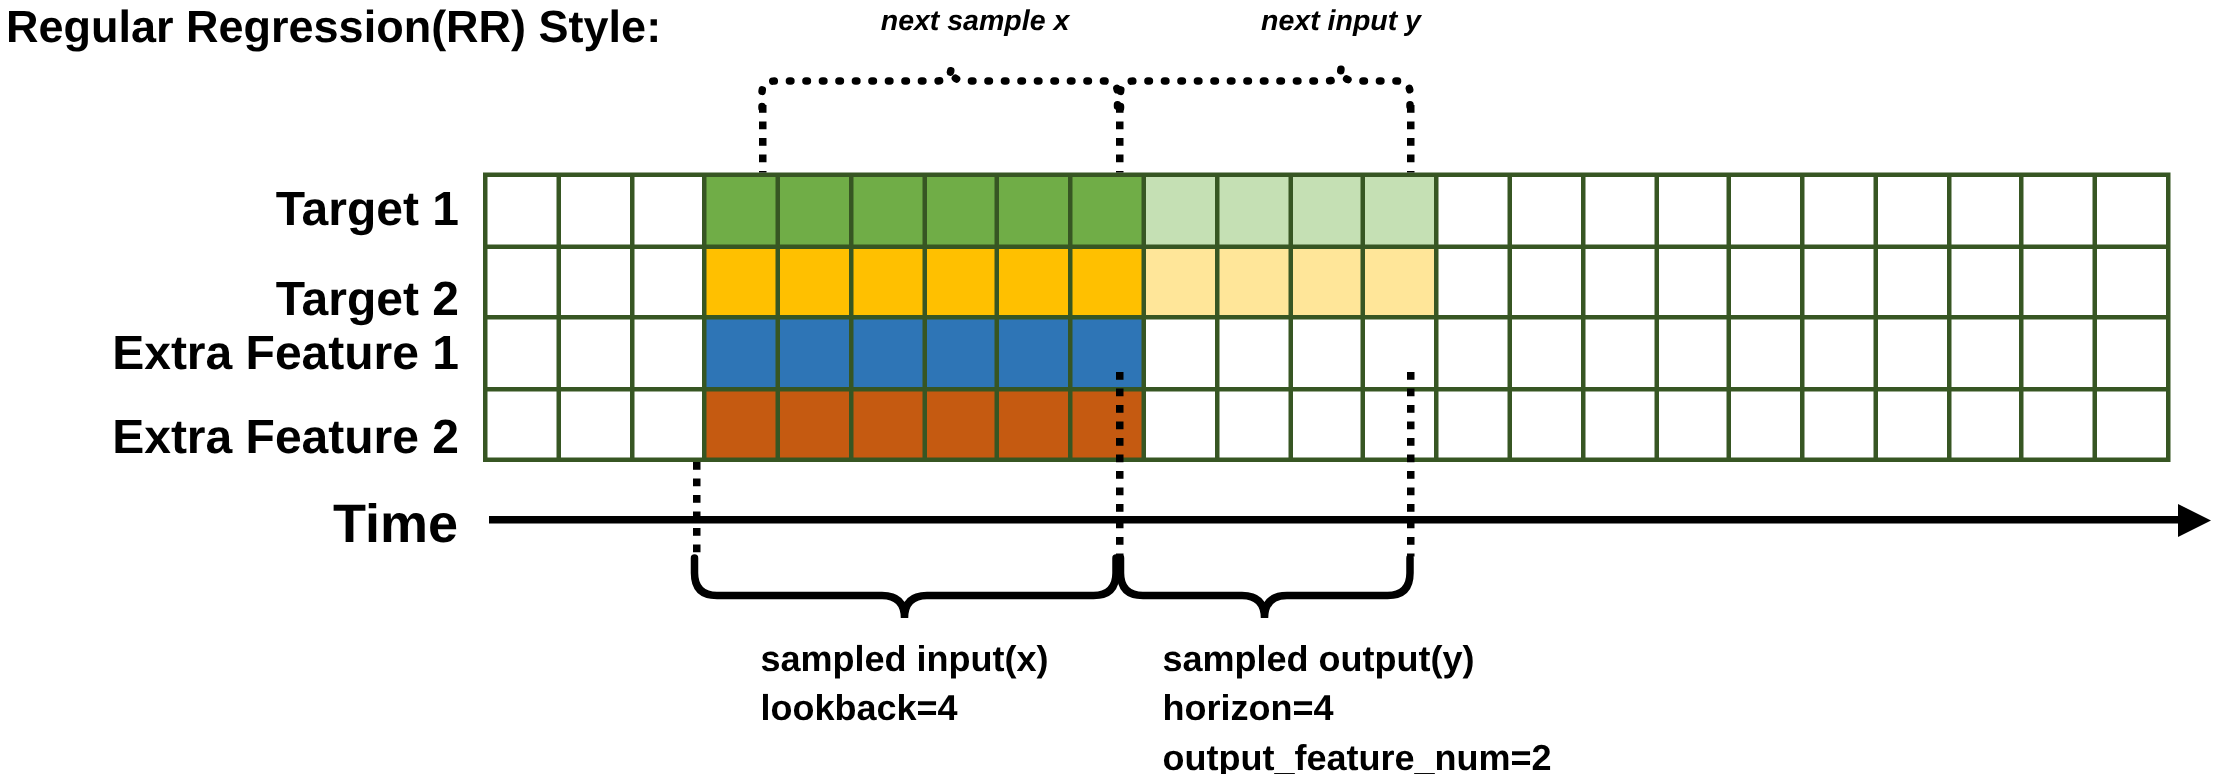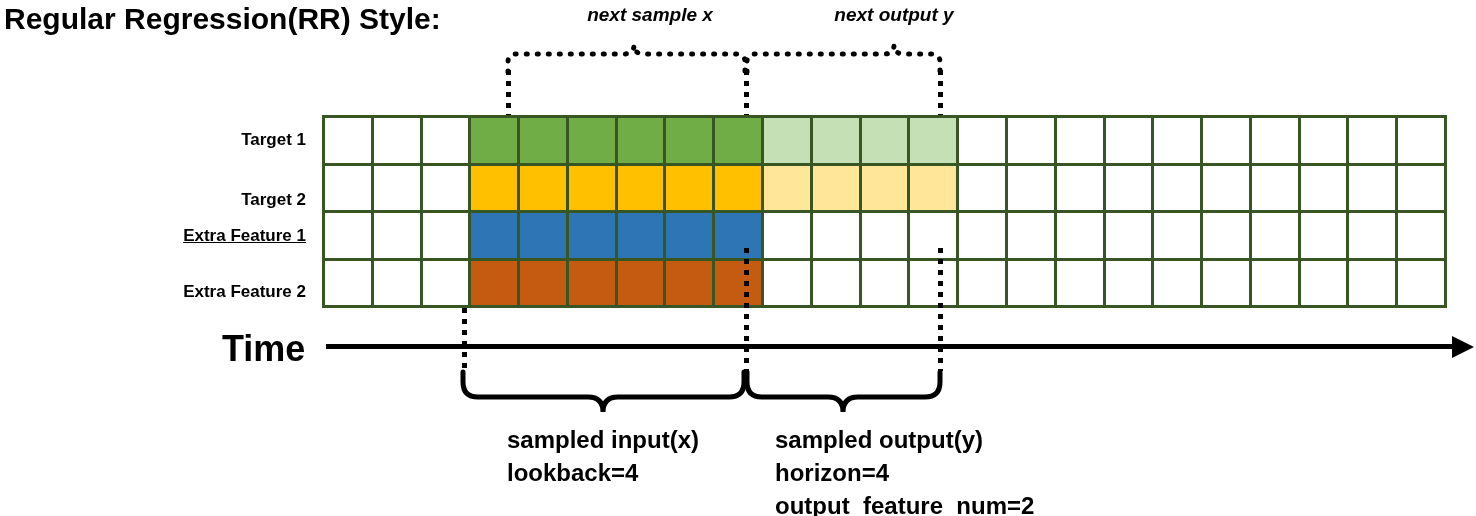--- a/index.html
+++ b/index.html
@@ -42,21 +42,21 @@
     text-align: center;
     transform: translateX(-50%);
   }
   #label-next-x { left: 634px; top: 4px; margin-left: 16px; }
   #label-next-y { left: 894px; top: 4px; }
 
   
   .row-label {
     position: absolute;
     right: 0;
-    font-size: 17px;
+    font-size: 32px;
     font-weight: 700;
     color: #000000;
     white-space: nowrap;
     line-height: 1;
     text-align: center;
   }
   #row-labels {
     position: absolute;
     left: 0px;
     top: 115px;
@@ -156,30 +156,30 @@
   #note-output { left: 775px; top: 423px; }
 </style>
 </head>
 <body>
 
 <div id="stage">
 
   <div id="title">Regular Regression(RR) Style:</div>
 
   <div class="top-label" id="label-next-x">next sample x</div>
-  <div class="top-label" id="label-next-y">next output y</div>
+  <div class="top-label" id="label-next-y">next input y</div>
 
   <div id="row-labels">
     <div class="row-label-slot" style="top:0px;">
       <span class="row-label" style="position:relative;">Target 1</span>
     </div>
     <div class="row-label-slot" style="top:60px;margin-left:44px;">
       <span class="row-label" style="position:relative;">Target 2</span>
     </div>
-    <div class="row-label-slot" style="top:96px;text-decoration:underline;">
+    <div class="row-label-slot" style="top:96px;">
       <span class="row-label" style="position:relative;">Extra Feature 1</span>
     </div>
     <div class="row-label-slot" style="top:152px;">
       <span class="row-label" style="position:relative;">Extra Feature 2</span>
     </div>
   </div>
 
   <div id="grid" style="grid-template-columns: repeat(23, 1fr); grid-template-rows: repeat(4, 1fr); background: rgb(55, 86, 35);">
       <div class="cell"></div>
       <div class="cell"></div>

